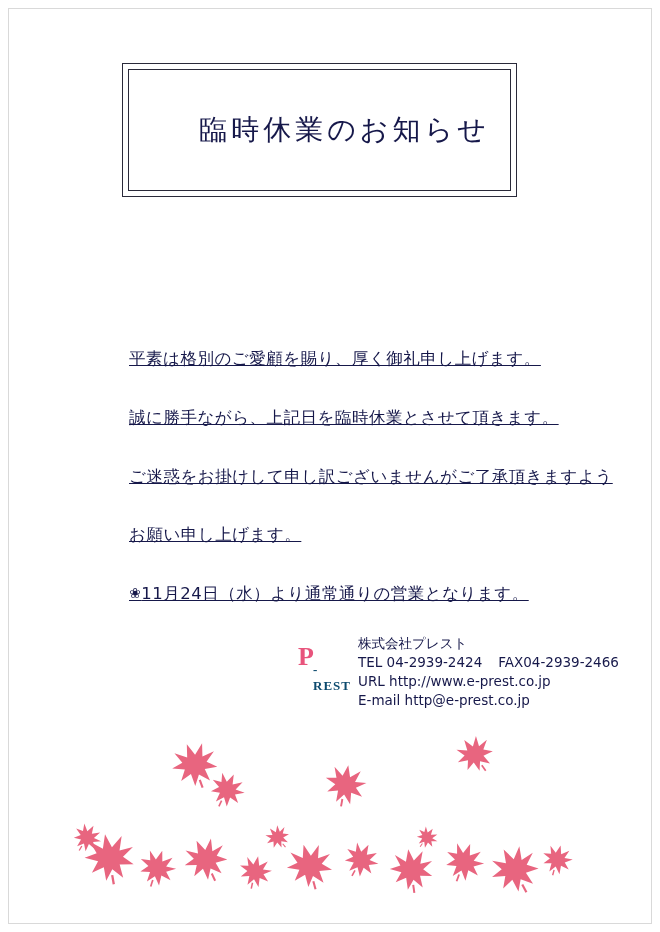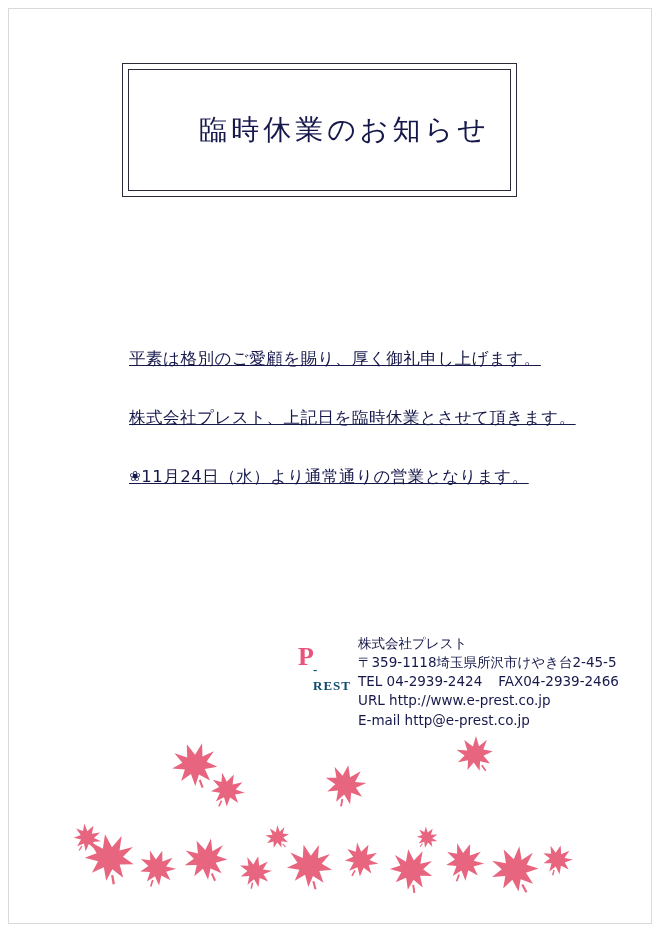--- a/index.html
+++ b/index.html
@@ -172,32 +172,33 @@
 
   <div class="title-box">
     <div class="title-box-inner">
       <div class="title-text">臨時休業のお知らせ</div>
     </div>
   </div>
 
 
   <div class="body-block">
     <p>平素は格別のご愛顧を賜り、厚く御礼申し上げます。</p>
-    <p>株式会社プレスト、上記日を臨時休業とさせて頂きます。</p>
+    <p>誠に勝手ながら、上記日を臨時休業とさせて頂きます。</p>
+    <p>ご迷惑をお掛けして申し訳ございませんがご了承頂きますよう</p>
+    <p>お願い申し上げます。</p>
     <p class="note"><span class="flower-mark">❀</span><span>11月24日（水）より通常通りの営業となります。</span></p>
   </div>
 
   <div class="sig-block">
     <div class="logo">
       <div class="logo-p">P</div>
       <div class="logo-text">-REST</div>
     </div>
     <div class="sig-lines">
       <div>株式会社プレスト</div>
-      <div>〒359-1118埼玉県所沢市けやき台2-45-5</div>
       <div class="tel-row">
         <span>TEL 04-2939-2424</span><span class="fax">FAX04-2939-2466</span>
       </div>
       <div>URL http://www.e-prest.co.jp</div>
       <div>E-mail http@e-prest.co.jp</div>
     </div>
   </div>
 
   <div class="leaves">
     <svg width="644" height="200" viewBox="0 0 644 200">

